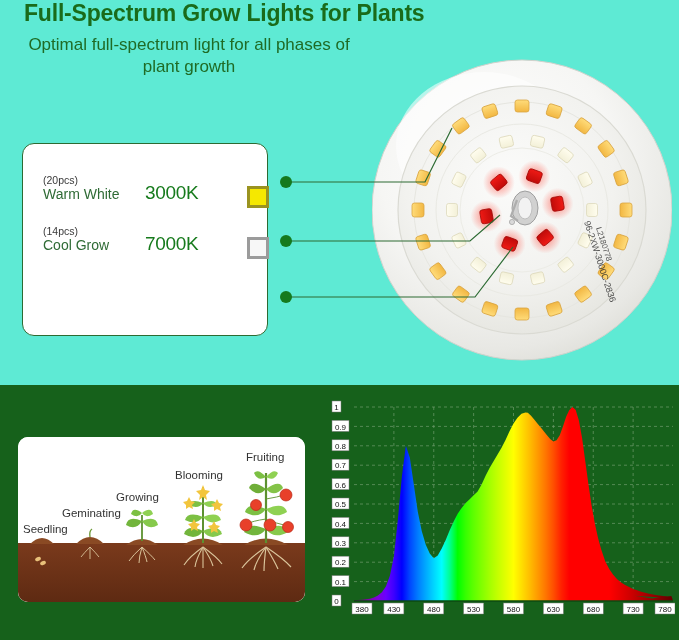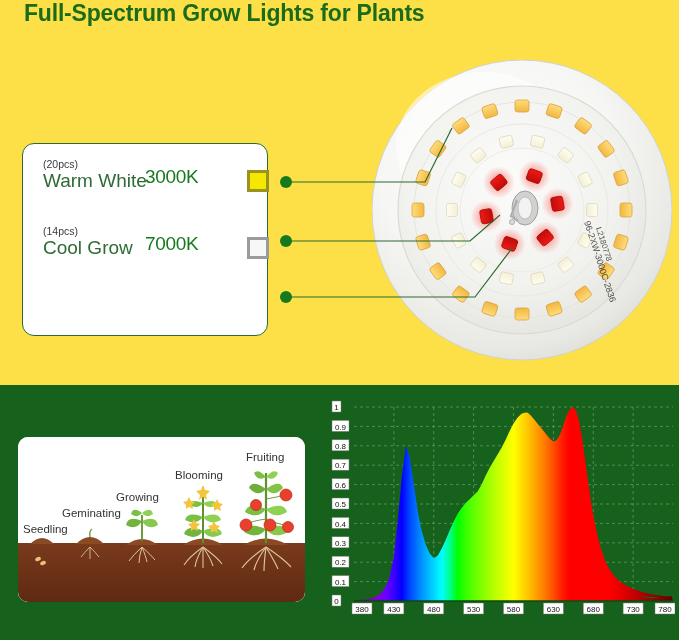--- a/index.html
+++ b/index.html
@@ -5,51 +5,51 @@
   html,body{margin:0;padding:0;}
   body{
     width:679px;height:640px;overflow:hidden;
     background:#ffffff;
     font-family:"Liberation Sans", sans-serif;
     -webkit-font-smoothing:antialiased;
   }
   .page{position:relative;width:679px;height:640px;}
 
   
-  .top{position:relative;width:679px;height:385px;background:#fde047;text-align:center;}
+  .top{position:relative;width:679px;height:385px;background:#5eead4;text-align:center;}
 
   .title{
     position:absolute;left:24px;top:0px;
     font-size:23px;font-weight:bold;color:#1a6b1a;
     letter-spacing:-0.2px;white-space:nowrap;
   }
   .subtitle{
     position:absolute;left:24px;top:34px;width:330px;
     font-size:17px;color:#1f6b25;line-height:1.32;
   }
 
   
   .spec-card{
     position:absolute;left:22px;top:143px;
     width:246px;height:193px;
     border:1.6px solid #2c6b33;border-radius:12px;
     background:#fff;box-sizing:border-box;
   }
   .spec-row{position:absolute;left:0;width:100%;height:52px;}
-  .spec-row.r1{top:12px;}
+  .spec-row.r1{top:28px;}
   .spec-row.r2{top:79px;}
   .spec-row.r3{top:124px;}
 
   .spec-pcs{
     position:absolute;left:20px;top:2px;
     font-size:10.5px;color:#3a3a3a;
   }
   .spec-name{
     position:absolute;left:20px;top:14px;
-    font-size:19px;color:#2f6b35;
+    font-size:14px;color:#2f6b35;
   }
   .spec-val{
     position:absolute;left:122px;top:10px;
     font-size:19px;font-weight:normal;color:#167a1c;
     letter-spacing:-0.3px;
   }
   .swatch{
     position:absolute;left:224px;top:14px;
     width:22px;height:22px;box-sizing:border-box;
     border:3px solid #999;background:#fff;
@@ -65,20 +65,21 @@
   .bulb-wrap{position:absolute;left:372px;top:50px;width:300px;height:325px;}
 </style>
 </head>
 <body>
 
 <div class="page">
 
   <div class="top">
 
     <div class="title">Full-Spectrum Grow Lights for Plants</div>
+    <div class="subtitle">Optimal full-spectrum light for all phases of plant growth</div>
 
     <div class="bulb-wrap">
       <svg width="300" height="325" viewBox="0 0 300 325">
         <defs>
           <radialGradient id="shellG" cx="42%" cy="35%" r="72%">
             <stop offset="0%" stop-color="#ffffff"></stop>
             <stop offset="55%" stop-color="#f6f6f4"></stop>
             <stop offset="85%" stop-color="#e8e8e4"></stop>
             <stop offset="100%" stop-color="#dcdcd6"></stop>
           </radialGradient>

